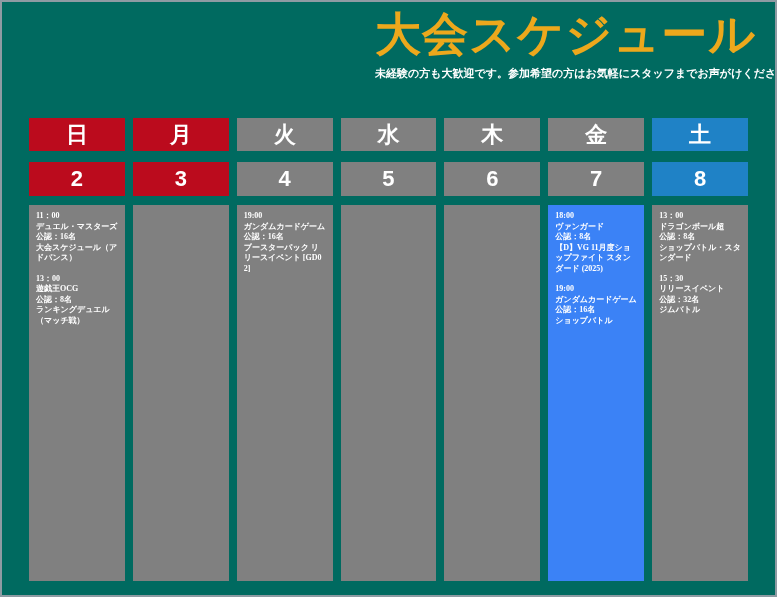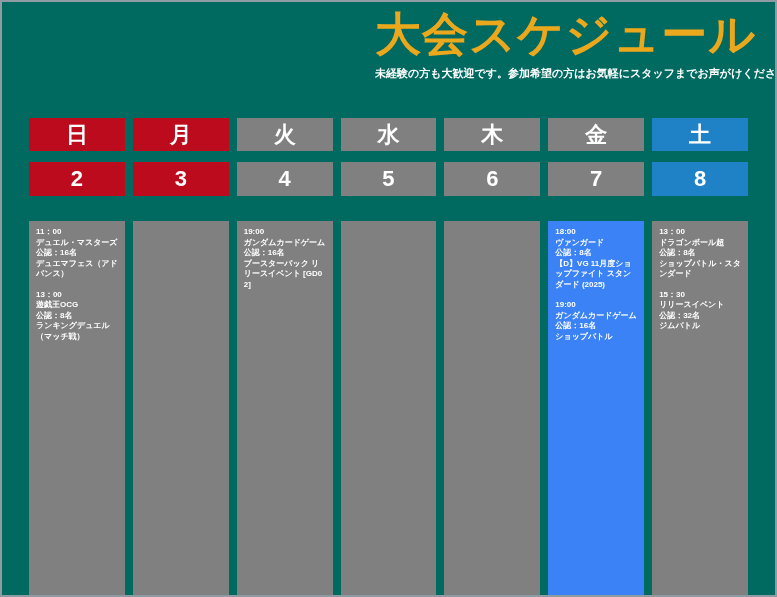--- a/index.html
+++ b/index.html
@@ -51,21 +51,21 @@
   .row {
     position: absolute;
     left: 27px;
     right: 27px;
     display: grid;
     grid-template-columns: repeat(7, 1fr);
     gap: 8px;
   }
   .day-row  { top: 116px; height: 33px; }
   .date-row { top: 160px; height: 34px; }
-  .body-row { top: 219px; height: 376px; }
+  .body-row { top: 203px; height: 376px; font-family: Liberation Serif, serif; }
   .cell {
     display: flex;
     align-items: center;
     justify-content: center;
     font-weight: bold;
     color: #fff;
   }
   .day-cell  { font-size: 22px; }
   .date-cell { font-size: 22px; }
   .body-cell {
@@ -111,21 +111,21 @@
       <div class="cell date-cell" style="background: rgb(128, 128, 128);">6</div>
       <div class="cell date-cell" style="background: rgb(128, 128, 128);">7</div>
       <div class="cell date-cell" style="background: rgb(31, 130, 198);">8</div>
     </div>
   <div class="row body-row">
       <div class="body-cell" style="background: rgb(128, 128, 128);">
         <div class="event">
           <div>11：00</div>
           <div>デュエル・マスターズ</div>
           <div>公認：16名</div>
-          <div>デュエマフェス（アドバンス）</div>
+          <div>大会スケジュール（アドバンス）</div>
         </div>
         <div class="event">
           <div>13：00</div>
           <div>遊戯王OCG</div>
           <div>公認：8名</div>
           <div>ランキングデュエル（マッチ戦）</div>
         </div>
       </div>
       <div class="body-cell" style="background: rgb(128, 128, 128);"></div>
       <div class="body-cell" style="background: rgb(128, 128, 128);">

